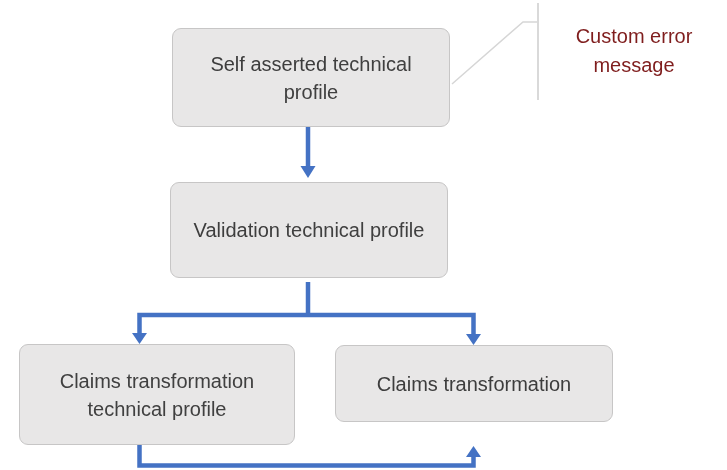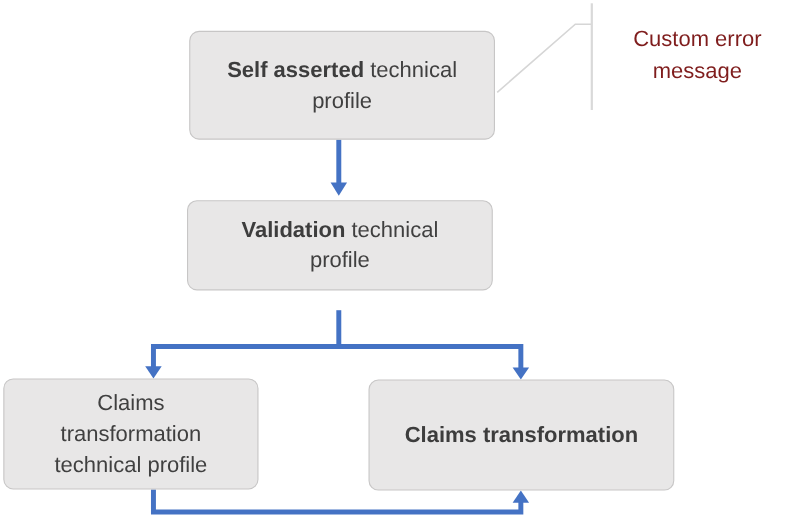--- a/index.html
+++ b/index.html
@@ -18,25 +18,25 @@
     box-sizing:border-box;
     display:flex;
     align-items:center;
     justify-content:center;
     text-align:center;
     color:#404040;
     font-size:20px;
     line-height:28px;
     padding:0 20px;
   }
-  .node .b{font-weight:700;color:#3d3d3d;}
+  .node .b{font-weight:400;color:#3d3d3d;}
   #box-self-asserted{left:172px;top:28px;width:278px;height:99px;}
-  #box-validation{left:170px;top:182px;width:278px;height:82px;padding-left:20px;}
-  #box-claims-tp{left:3px;top:344px;width:232px;height:101px;}
-  #box-claims{left:335px;top:345px;width:278px;height:101px;font-weight:700;color:#3d3d3d;}
+  #box-validation{left:170px;top:182px;width:278px;height:96px;padding-left:20px;}
+  #box-claims-tp{left:19px;top:344px;width:276px;height:101px;}
+  #box-claims{left:335px;top:345px;width:278px;height:77px;font-weight:700;color:#3d3d3d;}
   .callout-text{
     position:absolute;
     left:549px;top:22px;width:170px;
     text-align:center;
     color:#7f1d1d;
     font-size:20px;
     line-height:29px;
   }
   svg.overlay{position:absolute;left:0;top:0;width:727px;height:470px;}
   .blue-line{stroke:#4472c4;stroke-width:4.5;fill:none;stroke-linejoin:miter;}

